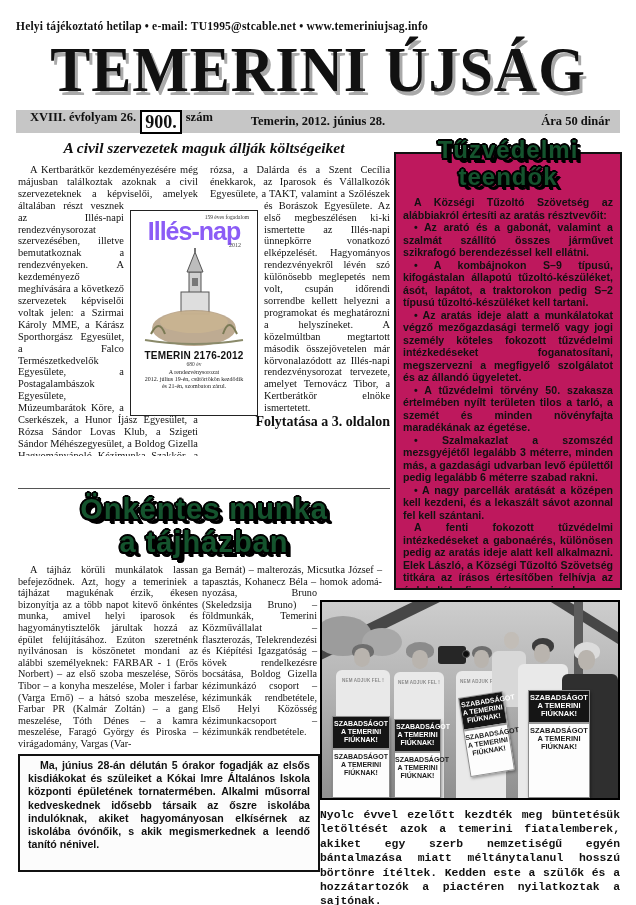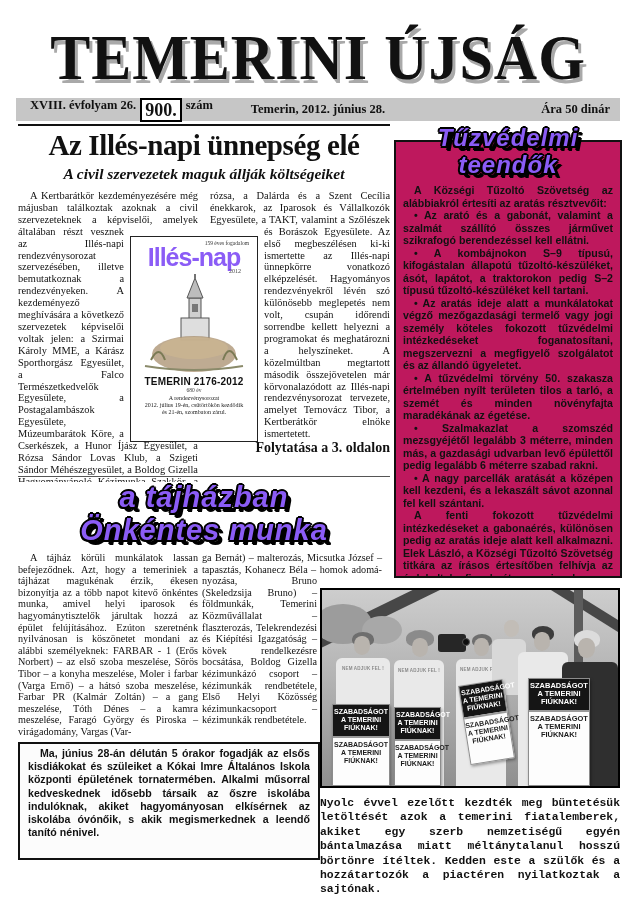--- a/index.html
+++ b/index.html
@@ -56,22 +56,22 @@
     font-family:"Liberation Sans", sans-serif; font-weight:bold;
     font-size:25px; line-height:22px; letter-spacing:-1px; color:#8b5cf6;
   }
   .poster .logo-year { font-size:6px; text-align:right; padding-right:14px; color:#444; }
   .poster svg { display:block; margin:0 auto; }
   .poster .ptitle { font-family:"Liberation Sans", sans-serif; font-weight:bold; font-size:10px; letter-spacing:.2px; }
   .poster .psub { font-size:5.5px; color:#444; }
   .poster .pnote { font-size:6px; line-height:7px; color:#222; margin-top:2px; }
   
   .bubble {
-    font-family:"Liberation Sans", sans-serif; font-weight:bold; font-style:italic;
-    color:#8b5cf6; text-align:center;
+    font-family:"Liberation Sans", sans-serif; font-weight:bold; 
+    color:#14532d; text-align:center;
     text-shadow:-1.5px -1.5px 0 #000, 1.5px -1.5px 0 #000, -1.5px 1.5px 0 #000,
       1.5px 1.5px 0 #000, -2px 0 0 #000, 2px 0 0 #000, 0 2px 0 #000, 0 -2px 0 #000,
       4px 4px 0 #000, 5px 5px 0 #000;
     letter-spacing:1px;
   }
   .rule { position:absolute; left:2px; top:352px; width:372px; border-top:1.5px solid #555; }
   .banner { position:absolute; left:2px; top:357px; width:372px; }
   .banner .bubble { font-size:29px; line-height:33px; }
   
   .vol { position:absolute; left:2px; top:428px; width:372px; }
@@ -139,35 +139,35 @@
     position:absolute; left:304px; top:672px; width:300px;
     font-family:Liberation Mono, monospace; font-weight:bold;
     font-size:11.4px; line-height:14.4px; text-align:justify;
   }
 </style>
 </head>
 <body>
 
 <div class="page">
 
+  <div class="tagline">Helyi tájékoztató hetilap • e-mail: TU1995@stcable.net • www.temeriniujsag.info</div>
   <div class="masthead">TEMERINI ÚJSÁG</div>
   <div class="infobar">
     <span class="left-group">
       <span>XVIII. évfolyam 26.</span>
       <span class="issue-box">900.</span>
       <span>szám</span>
     </span>
     <span class="date">Temerin, 2012. június 28.</span>
     <span class="price">Ára 50 dinár</span>
   </div>
 
   <div class="content">
 
     <div class="lead">
-      <h1>Az Illés-napi ünnepség elé</h1>
       <h2>A civil szervezetek maguk állják költségeiket</h2>
       <div class="lead-cols">
         <div class="ncol">
           <p><span>A Kertbarátkör kezdeményezésére még májusban találkoztak azoknak a civil szervezeteknek a képviselői, amelyek</span>
              <span class="spacer-r"></span>
              <span>általában részt vesznek az Illés-napi rendezvénysorozat szervezésében, illetve bemutatkoznak a rendezvényeken. A kezdeményező meghívására a következő szervezetek képviselői voltak jelen: a Szirmai Károly MME, a Kárász Sporthorgász Egyesület, a Falco Természetkedvelők Egyesülete, a Postagalambászok Egyesülete, Múzeumbarátok Köre, a Cserkészek, a Hunor Íjász Egyesület, a Rózsa Sándor Lovas Klub, a Szigeti Sándor Méhészegyesület, a Boldog Gizella Hagyományápoló Kézimunka Szakkör, a Juventus, az Őszi-</span></p>
         </div>
         <div class="ncol">
           <p class="noindent"><span>rózsa, a Dalárda és a Szent Cecília énekkarok, az Iparosok és Vállalkozók Egyesülete, a TAKT, valamint a Szőlészek és</span>
              <span class="spacer-l"></span>
@@ -198,22 +198,22 @@
             <div>2012. július 19-én, csütörtökön kezdődik</div>
             <div>és 21-én, szombaton zárul.</div>
           </div>
         </div>
       </div>
     </div>
 
     <div class="rule"></div>
 
     <div class="banner">
+      <div class="bubble">Önkéntes munka</div>
       <div class="bubble">a tájházban</div>
-      <div class="bubble">Önkéntes munka</div>
     </div>
     <div class="vol">
       <div class="vol-cols">
         <div class="ncol">
           <p>A tájház körüli munkálatok lassan befejeződnek. Azt, hogy a temeriniek a tájházat magukénak érzik, ékesen bizonyítja az a több napot kitevő önkéntes munka, amivel helyi iparosok és hagyománytisztelők járultak hozzá az épület felújításához. Ezúton szeretnénk nyilvánosan is köszönetet mondani az alábbi személyeknek: FARBAR - 1 (Erős Norbert) – az első szoba meszelése, Sörös Tibor – a konyha meszelése, Moler i farbar (Varga Ernő) – a hátsó szoba meszelése, Farbar PR (Kalmár Zoltán) – a gang meszelése, Tóth Dénes – a kamra meszelése, Faragó György és Piroska – virágadomány, Vargas (Var-</p>
         </div>
         <div class="ncol">
           <p class="noindent"><span>ga Bernát) – malterozás, Micsutka József – tapasztás, Kohanecz Béla – homok adomá-</span>
             <span class="spacer-photo"></span>
             <span>nyozása, Bruno (Skeledzsija Bruno) – földmunkák, Temerini Közművállalat – flaszterozás, Telekrendezési és Kiépítési Igazgatóság – kövek rendelkezésre bocsátása, Boldog Gizella kézimunkázó csoport – kézimunkák rendbetétele, Első Helyi Közösség kézimunkacsoport – kézimunkák rendbetétele.</span>

